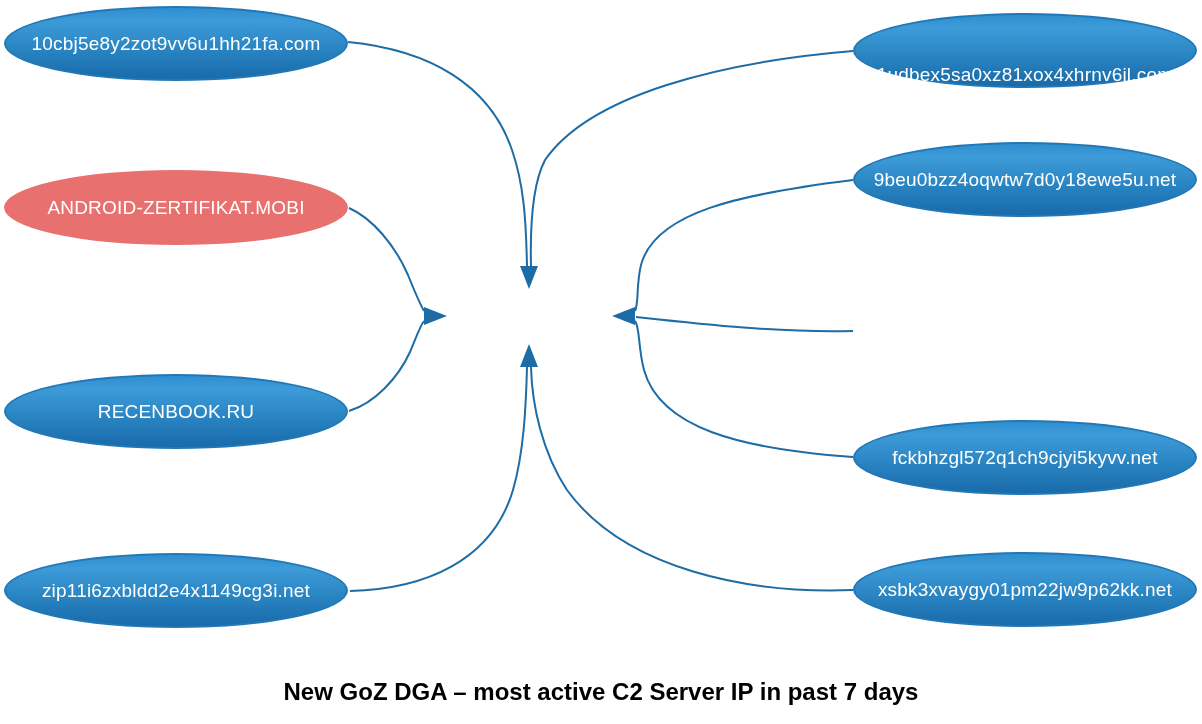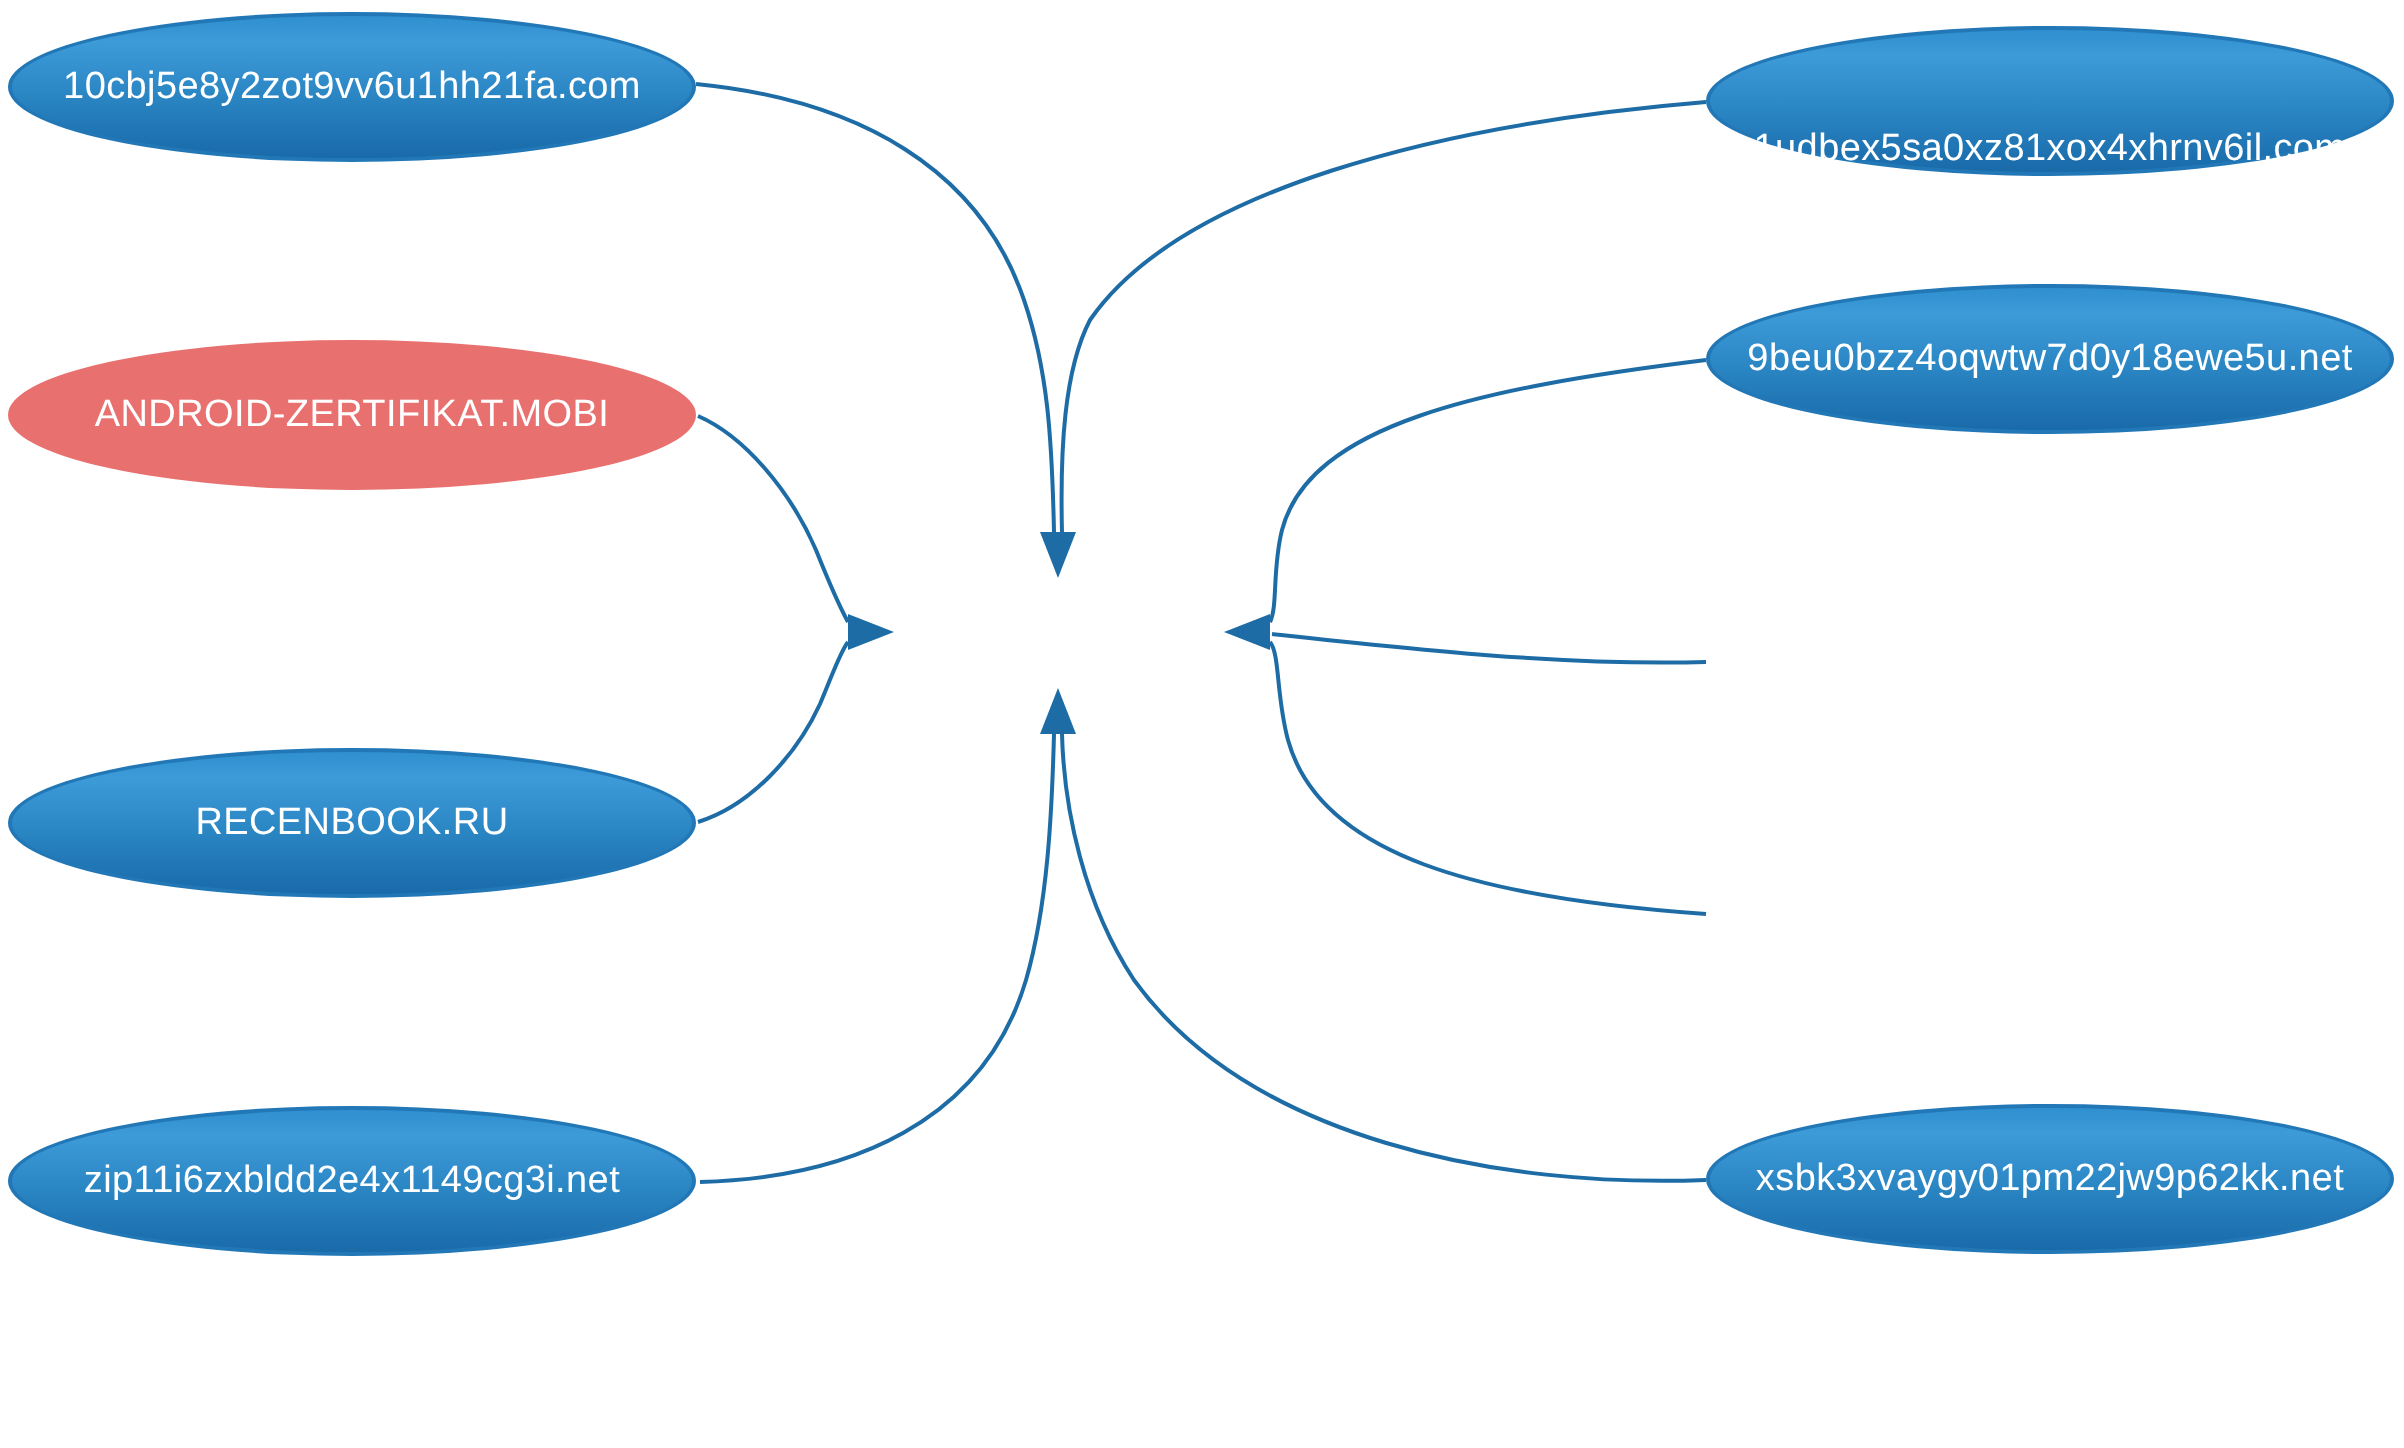--- a/index.html
+++ b/index.html
@@ -116,19 +116,23 @@
   </div>
   <div class="node n3">
     <span>zip11i6zxbldd2e4x1149cg3i.net</span>
   </div>
   <div class="node n4">
     <span>1udbex5sa0xz81xox4xhrnv6il.com</span>
   </div>
   <div class="node n5">
     <span>9beu0bzz4oqwtw7d0y18ewe5u.net</span>
   </div>
+  <div class="node n7">
+    <span>fckbhzgl572q1ch9cjyi5kyvv.net</span>
+  </div>
   <div class="node n8">
     <span>xsbk3xvaygy01pm22jw9p62kk.net</span>
   </div>
 
 
+  <div class="diagram-title">New GoZ DGA – most active C2 Server IP in past 7 days</div>
 
 </div>
 
 </body></html>

